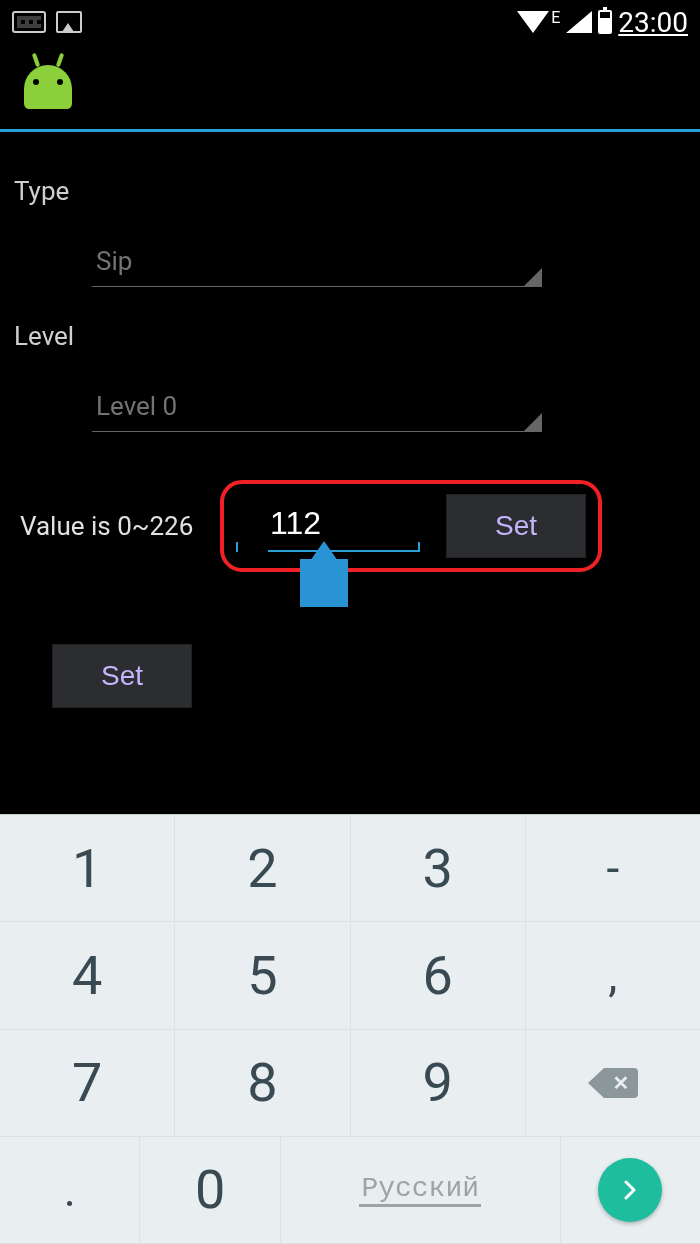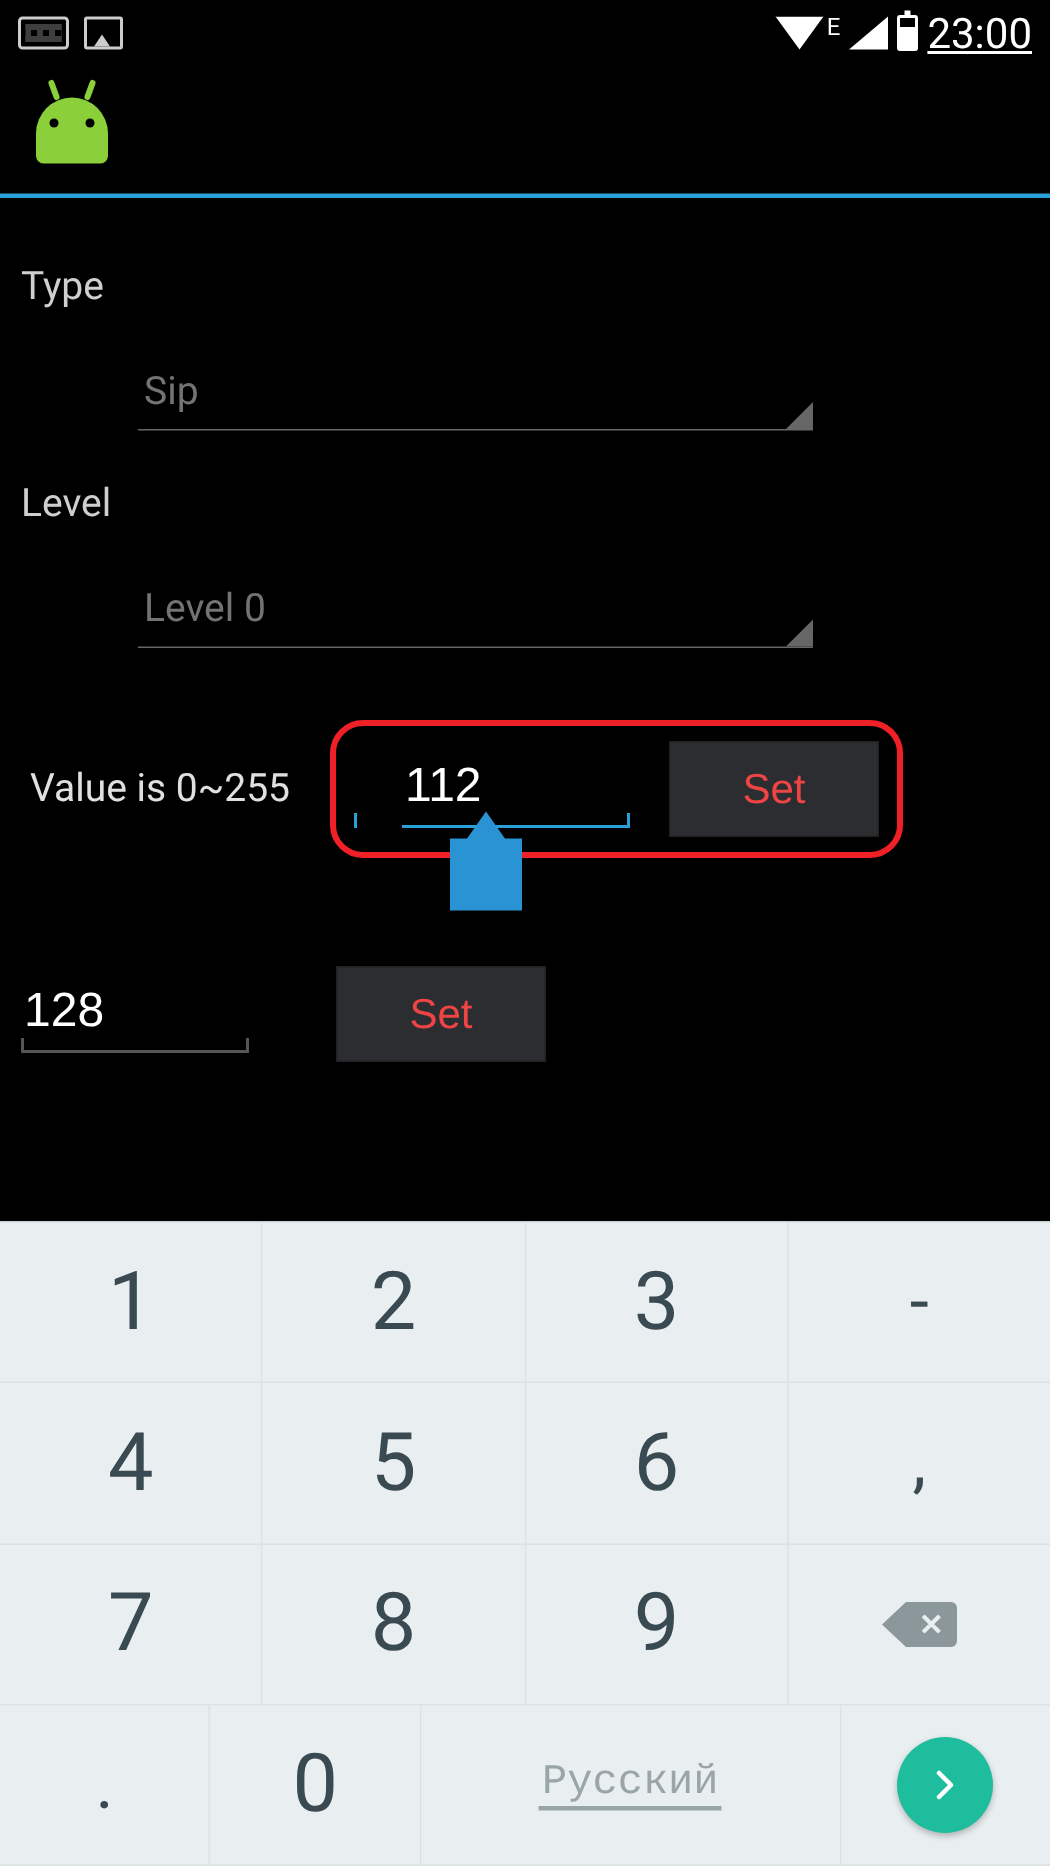--- a/index.html
+++ b/index.html
@@ -202,21 +202,21 @@
   }
   .num-wrap::before{left:0;}
   .num-wrap::after{right:0;}
   .num-wrap.focused .num-input{border-bottom-color:#2aa0d8;margin-left:32px;}
   .num-wrap.focused::before,
   .num-wrap.focused::after{background:#2aa0d8;}
   .set-btn{
     width:140px;
     height:64px;
     background:#2b2d31;
-    color:#ef4444;
+    color:#c4b5fd;
     border:1px solid #222;
     font-size:28px;
   }
 
   
   .red-box{
     border:4px solid #ef2026;
     border-radius:22px;
     padding:10px 12px;
     display:flex;
@@ -333,34 +333,31 @@
 </div>
 
 <div class="content">
   <div class="label">Type</div>
   <div class="spinner">Sip</div>
 
   <div class="label">Level</div>
   <div class="spinner">Level 0</div>
 
   <div class="row">
-    <div class="row-label">Value is 0~255</div>
+    <div class="row-label">Value is 0~226</div>
     <div class="red-box">
       <div class="num-wrap focused" style="position:relative;">
         <input class="num-input" value="112" style="">
         <div class="cursor-handle"></div>
       </div>
       <button class="set-btn">Set</button>
     </div>
   </div>
 
   <div class="row" style="margin-top:72px;">
-    <div class="num-wrap">
-      <input class="num-input" value="128" style="">
-    </div>
     <button class="set-btn" style="margin-left:38px;">Set</button>
   </div>
 </div>
 
 <div class="keyboard">
   <div class="kb-row">
     <div class="kb-key">1</div>
     <div class="kb-key">2</div>
     <div class="kb-key">3</div>
     <div class="kb-key small">-</div>

